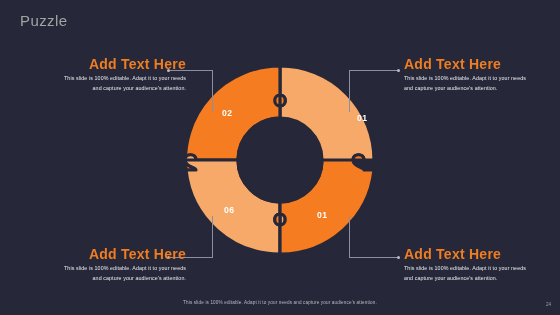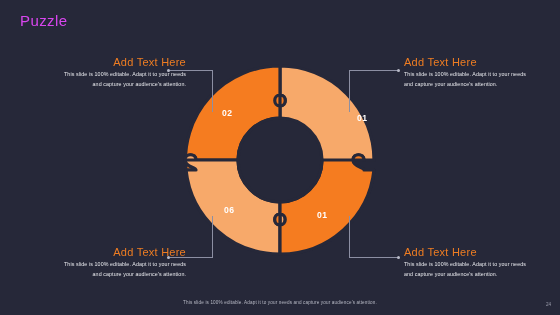--- a/index.html
+++ b/index.html
@@ -17,28 +17,28 @@
     background:#262839;
   }
 
   
   .page-title {
     position:absolute;
     left:20px; top:12px;
     font-size:15px;
     font-weight:400;
     letter-spacing:.4px;
-    color:#d946ef;
+    color:#a3a3a3;
   }
 
   
   .txt-block { position:absolute; width:124px; }
   .txt-block .head {
-    font-size:11px;
-    font-weight:normal;
+    font-size:14px;
+    font-weight:bold;
     color:#ef7d22;
     letter-spacing:.25px;
     margin-bottom:2px;
   }
   .txt-block .body {
     font-size:5.3px;
     line-height:1.85;
     color:#e9eaee;
     letter-spacing:.1px;
   }

